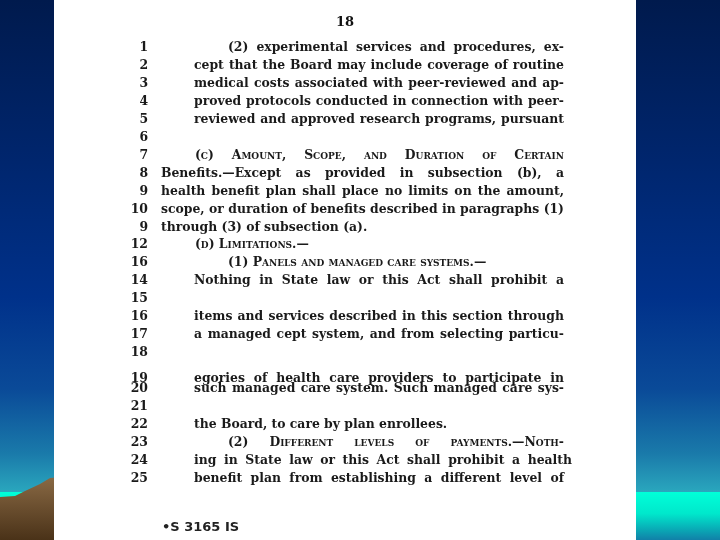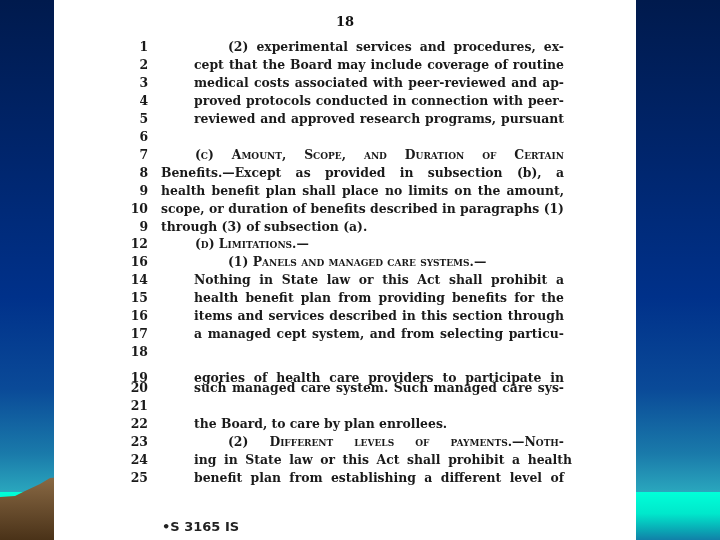--- a/index.html
+++ b/index.html
@@ -105,21 +105,20 @@
       <div class="line" style="top: 254.4px;">
         <span class="ln">16</span>
         <span class="tx last sc" style="left: 174px;">(1) Panels and managed care systems.—</span>
       </div>
       <div class="line" style="top: 272.35px;">
         <span class="ln">14</span>
         <span class="tx" style="left: 140px;">Nothing in State law or this Act shall prohibit a</span>
       </div>
       <div class="line" style="top: 290.3px;">
         <span class="ln">15</span>
-        <span class="tx" style="left: 140px;">health benefit plan from providing benefits for the</span>
       </div>
       <div class="line" style="top: 308.25px;">
         <span class="ln">16</span>
         <span class="tx" style="left: 140px;">items and services described in this section through</span>
       </div>
       <div class="line" style="top: 326.2px;">
         <span class="ln">17</span>
         <span class="tx" style="left: 140px;">a managed cept system, and from selecting particu-</span>
       </div>
       <div class="line" style="top: 344.15px;">

